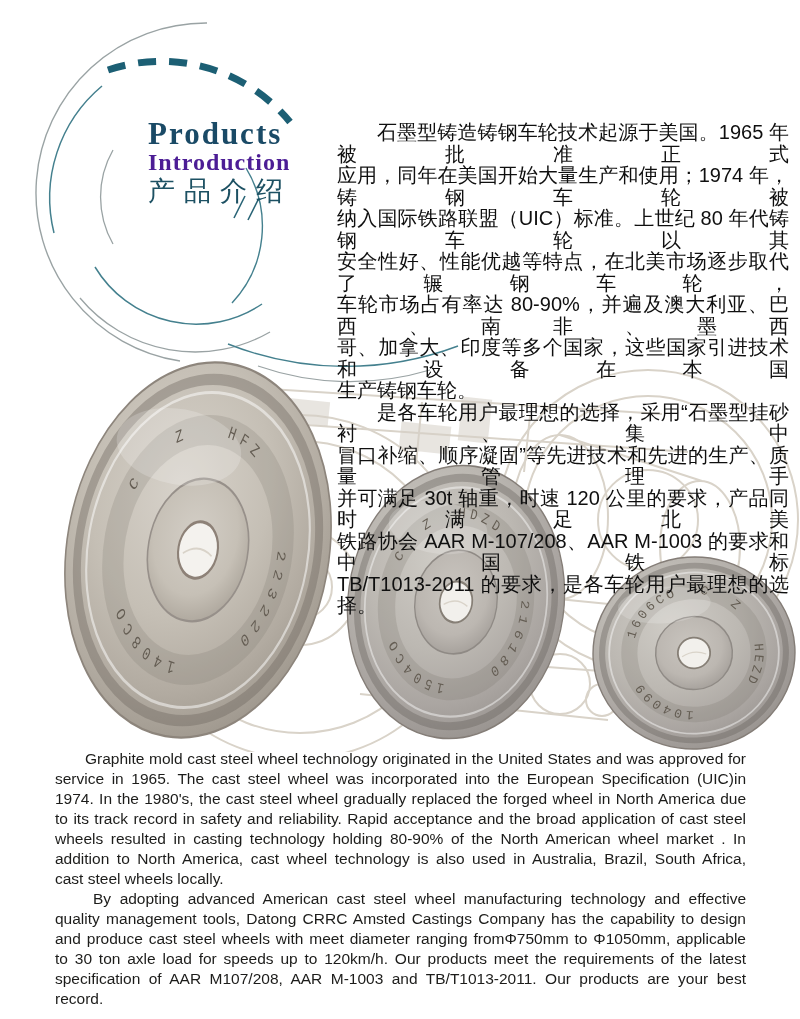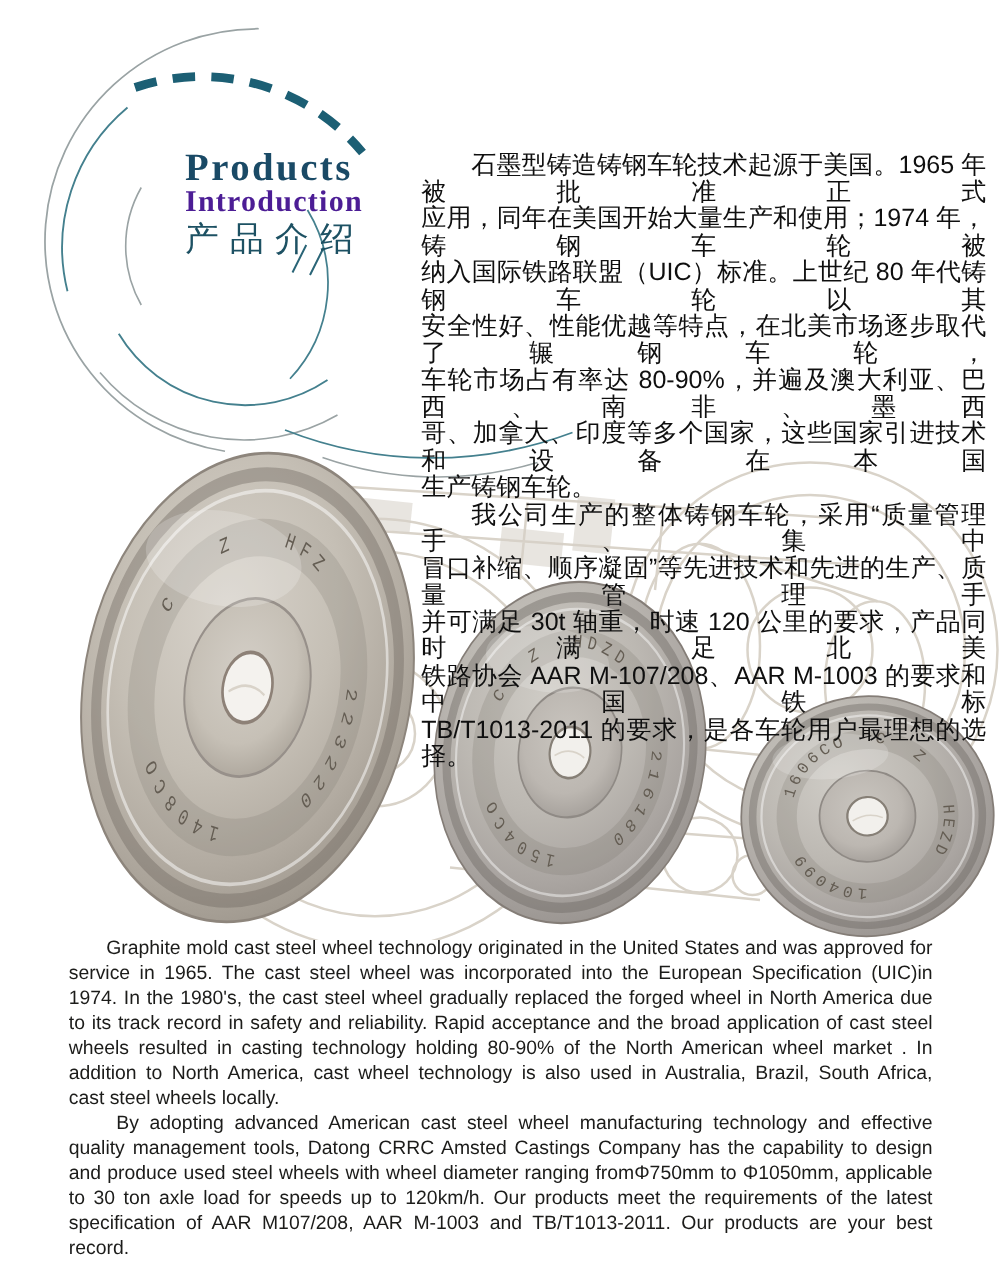--- a/index.html
+++ b/index.html
@@ -79,21 +79,21 @@
     <div class="para zh">
         <div>石墨型铸造铸钢车轮技术起源于美国。1965 年被批准正式</div>
         <div>应用，同年在美国开始大量生产和使用；1974 年，铸钢车轮被</div>
         <div>纳入国际铁路联盟（UIC）标准。上世纪 80 年代铸钢车轮以其</div>
         <div>安全性好、性能优越等特点，在北美市场逐步取代了辗钢车轮，</div>
         <div>车轮市场占有率达 80-90%，并遍及澳大利亚、巴西、南非、墨西</div>
         <div>哥、加拿大、印度等多个国家，这些国家引进技术和设备在本国</div>
         <div>生产铸钢车轮。</div>
       </div>
     <div class="para zh">
-        <div>我公司生产的整体铸钢车轮，采用“质量管理手、集中</div>
+        <div>是各车轮用户最理想的选择，采用“石墨型挂砂衬、集中</div>
         <div>冒口补缩、顺序凝固”等先进技术和先进的生产、质量管理手</div>
         <div>并可满足 30t 轴重，时速 120 公里的要求，产品同时满足北美</div>
         <div>铁路协会 AAR M-107/208、AAR M-1003 的要求和中国铁标</div>
         <div>TB/T1013-2011 的要求，是各车轮用户最理想的选择。</div>
       </div>
   </div>
 
   <svg class="collage" width="800" height="400" viewBox="0 0 800 400">
     <defs>
       <radialGradient id="gFace1" cx="40%" cy="35%" r="75%">
@@ -205,20 +205,20 @@
         <div>service in 1965. The cast steel wheel was incorporated into the European Specification (UIC)in</div>
         <div>1974. In the 1980's, the cast steel wheel gradually replaced the forged wheel in North America due</div>
         <div>to its track record in safety and reliability. Rapid acceptance and the broad application of cast steel</div>
         <div>wheels resulted in casting technology holding 80-90% of the North American wheel market . In</div>
         <div>addition to North America, cast wheel technology is also used in Australia, Brazil, South Africa,</div>
         <div>cast steel wheels locally.</div>
       </div>
     <div class="para en en2">
         <div>By adopting advanced American cast steel wheel manufacturing technology and effective</div>
         <div>quality management tools, Datong CRRC Amsted Castings Company has the capability to design</div>
-        <div>and produce used steel wheels with wheel diameter ranging fromΦ750mm to Φ1050mm, applicable</div>
+        <div>and produce cast steel wheels with meet diameter ranging fromΦ750mm to Φ1050mm, applicable</div>
         <div>to 30 ton axle load for speeds up to 120km/h. Our products meet the requirements of the latest</div>
         <div>specification of AAR M107/208, AAR M-1003 and TB/T1013-2011. Our products are your best</div>
         <div>record.</div>
       </div>
   </div>
 
 </div>
 
 </body></html>

